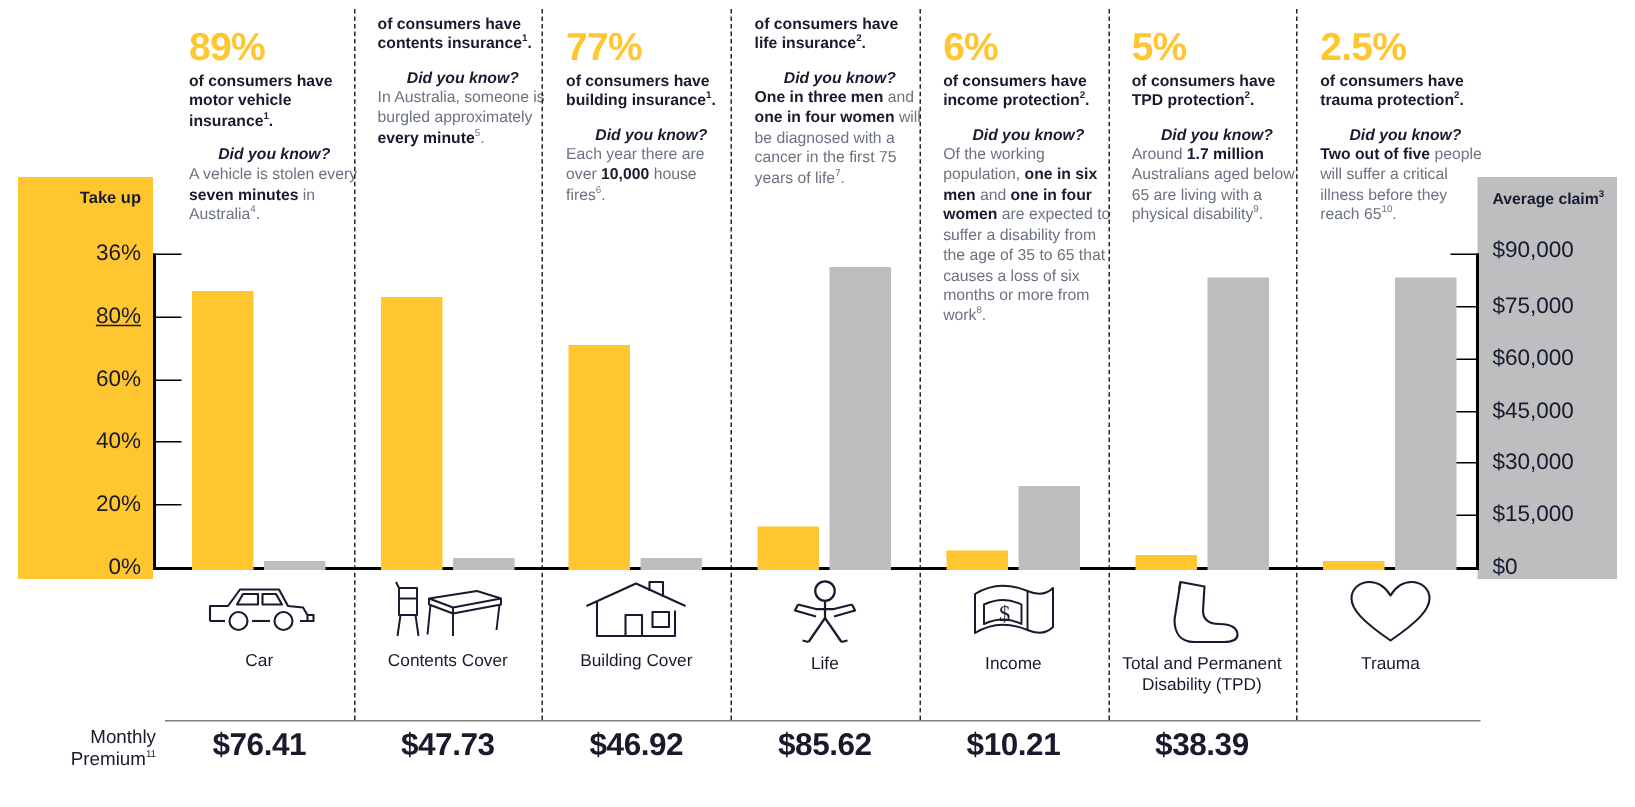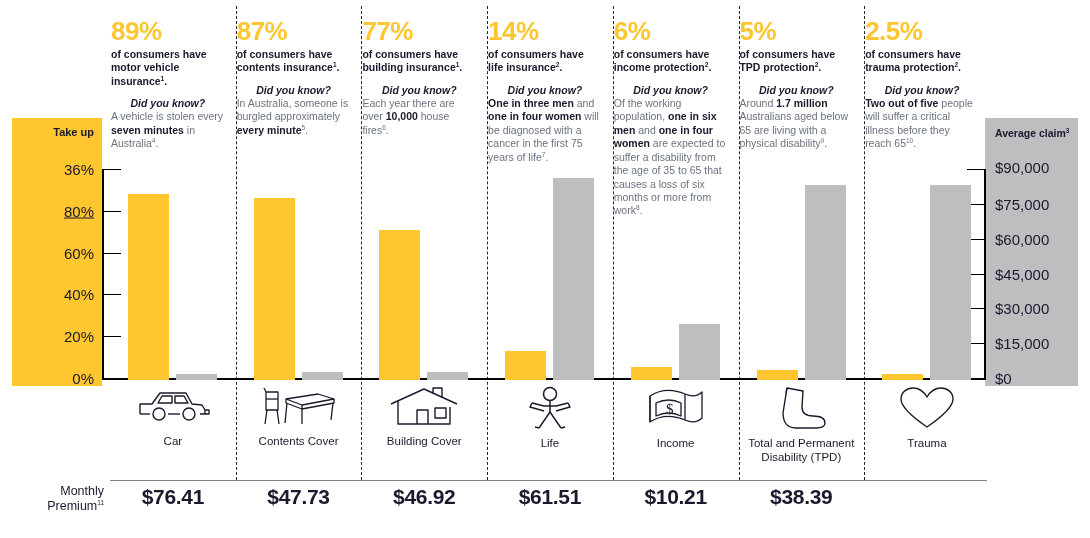--- a/index.html
+++ b/index.html
@@ -4,21 +4,21 @@
 <style>
   html,body{margin:0;padding:0;}
   body{
     width:1090px;height:538px;background:#ffffff;
     font-family:"Liberation Sans",sans-serif;
     color:#1a1a2e;overflow:hidden;position:relative;
   }
   .stage{position:absolute;left:0;top:0;width:1090px;height:538px;}
 
   
-  .cols{position:absolute;left:111px;top:0;width:880px;height:170px;display:flex;}
+  .cols{position:absolute;left:126px;top:0;width:880px;height:170px;display:flex;}
   .col{width:125.7px;position:relative;padding:0 0 0 0;box-sizing:border-box;}
   .col .inner{padding:10px 12px 0 0;}
   .pct{
     font-size:26px;font-weight:bold;color:#FFC62F;line-height:1;
     letter-spacing:-0.5px;margin:8px 0 4px 0;
   }
   .lead{font-size:10.5px;font-weight:bold;line-height:1.28;color:#1a1a2e;margin:0 0 9px 0;}
   .dyk{font-size:10.5px;font-weight:bold;font-style:italic;color:#1a1a2e;margin:0 0 1px 0;text-align:center;}
   .fact{font-size:10.5px;line-height:1.28;color:#6b7280;margin:0;}
   .fact b{color:#1a1a2e;font-weight:bold;}
@@ -90,37 +90,35 @@
     <div class="col">
         <div class="inner">
       <div class="pct">89%</div>
       <div class="lead"><span>of consumers have motor vehicle insurance</span><sup>1</sup>.</div>
       <div class="dyk">Did you know?</div>
       <div class="fact">A vehicle is stolen every <b>seven minutes</b> in Australia<sup>4</sup>.</div>
     </div>
       </div>
     <div class="col">
         <div class="inner">
-      <div class="pct">87%</div>
       <div class="lead"><span>of consumers have contents insurance</span><sup>1</sup>.</div>
       <div class="dyk">Did you know?</div>
       <div class="fact">In Australia, someone is burgled approximately <b>every minute</b><sup>5</sup>.</div>
     </div>
       </div>
     <div class="col">
         <div class="inner">
       <div class="pct">77%</div>
       <div class="lead"><span>of consumers have building insurance</span><sup>1</sup>.</div>
       <div class="dyk">Did you know?</div>
       <div class="fact">Each year there are over <b>10,000</b> house fires<sup>6</sup>.</div>
     </div>
       </div>
     <div class="col">
         <div class="inner">
-      <div class="pct">14%</div>
       <div class="lead"><span>of consumers have life insurance</span><sup>2</sup>.</div>
       <div class="dyk">Did you know?</div>
       <div class="fact"><b>One in three men</b> and <b>one in four women</b> will be diagnosed with a cancer in the first 75 years of life<sup>7</sup>.</div>
     </div>
       </div>
     <div class="col">
         <div class="inner">
       <div class="pct">6%</div>
       <div class="lead"><span>of consumers have income protection</span><sup>2</sup>.</div>
       <div class="dyk">Did you know?</div>
@@ -341,18 +339,18 @@
 
   <div class="premrule"></div>
   <div class="premlabel">
     <span>Monthly</span><br>
     <span>Premium</span><sup>11</sup>
   </div>
   <div class="premrow">
     <div class="premcell">$76.41</div>
     <div class="premcell">$47.73</div>
     <div class="premcell">$46.92</div>
-    <div class="premcell">$61.51</div>
+    <div class="premcell">$85.62</div>
     <div class="premcell">$10.21</div>
     <div class="premcell">$38.39</div>
   </div>
 
 </div>
 
 </body></html>

